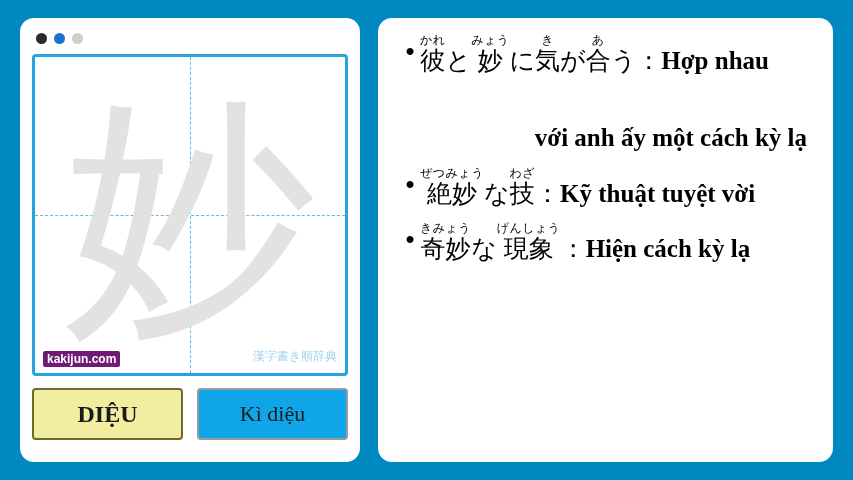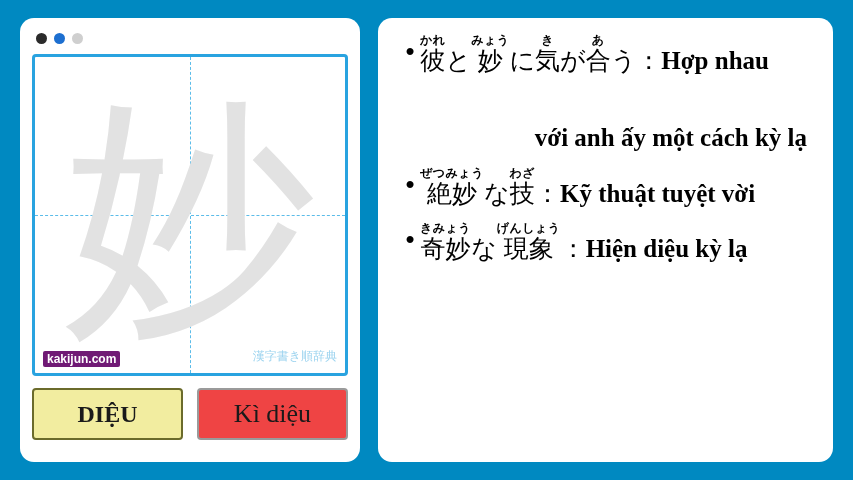--- a/index.html
+++ b/index.html
@@ -125,24 +125,24 @@
     font-weight: bold;
     color: #1a1a1a;
     cursor: pointer;
     box-sizing: border-box;
   }
   .answer-btn.primary {
     background: #f2eda0;
     border: 2px solid #6b6b2b;
   }
   .answer-btn.secondary {
-    background: #ef4444;
+    background: #0ea5e9;
     border: 2px solid #9a9a9a;
     font-weight: normal;
-    font-size: 26px;
+    font-size: 22px;
   }
 
   
   .right-panel {
     flex: 1;
     background: #ffffff;
     border-radius: 14px;
     box-sizing: border-box;
     padding: 16px 22px 18px 22px;
     display: flex;
@@ -181,21 +181,20 @@
     flex-direction: column;
     align-items: center;
     justify-content: flex-end;
   }
   .ruby .rt {
     font-size: 12px;
     line-height: 13px;
     letter-spacing: 0.5px;
     color: #000;
     font-family: "DejaVu Sans", sans-serif;
-    font-weight: bold;
   }
   .ruby .rb {
     font-size: 25px;
     line-height: 28px;
     font-family: "DejaVu Sans", sans-serif;
   }
   .plain {
     font-size: 25px;
     line-height: 28px;
     font-family: "DejaVu Sans", sans-serif;
@@ -319,21 +318,21 @@
             <span class="ruby">
               <span class="rt">きみょう</span>
               <span class="rb">奇妙</span>
             </span>
             <span class="plain">な</span>
             <span class="ruby">
               <span class="rt">げんしょう</span>
               <span class="rb">現象</span>
             </span>
             <span class="plain">：</span>
-            <span class="vn">Hiện diệu kỳ lạ</span>
+            <span class="vn">Hiện cách kỳ lạ</span>
           </div>
         </div>
       </div>
 
     </div>
 
   </div>
 
 </div>
 

